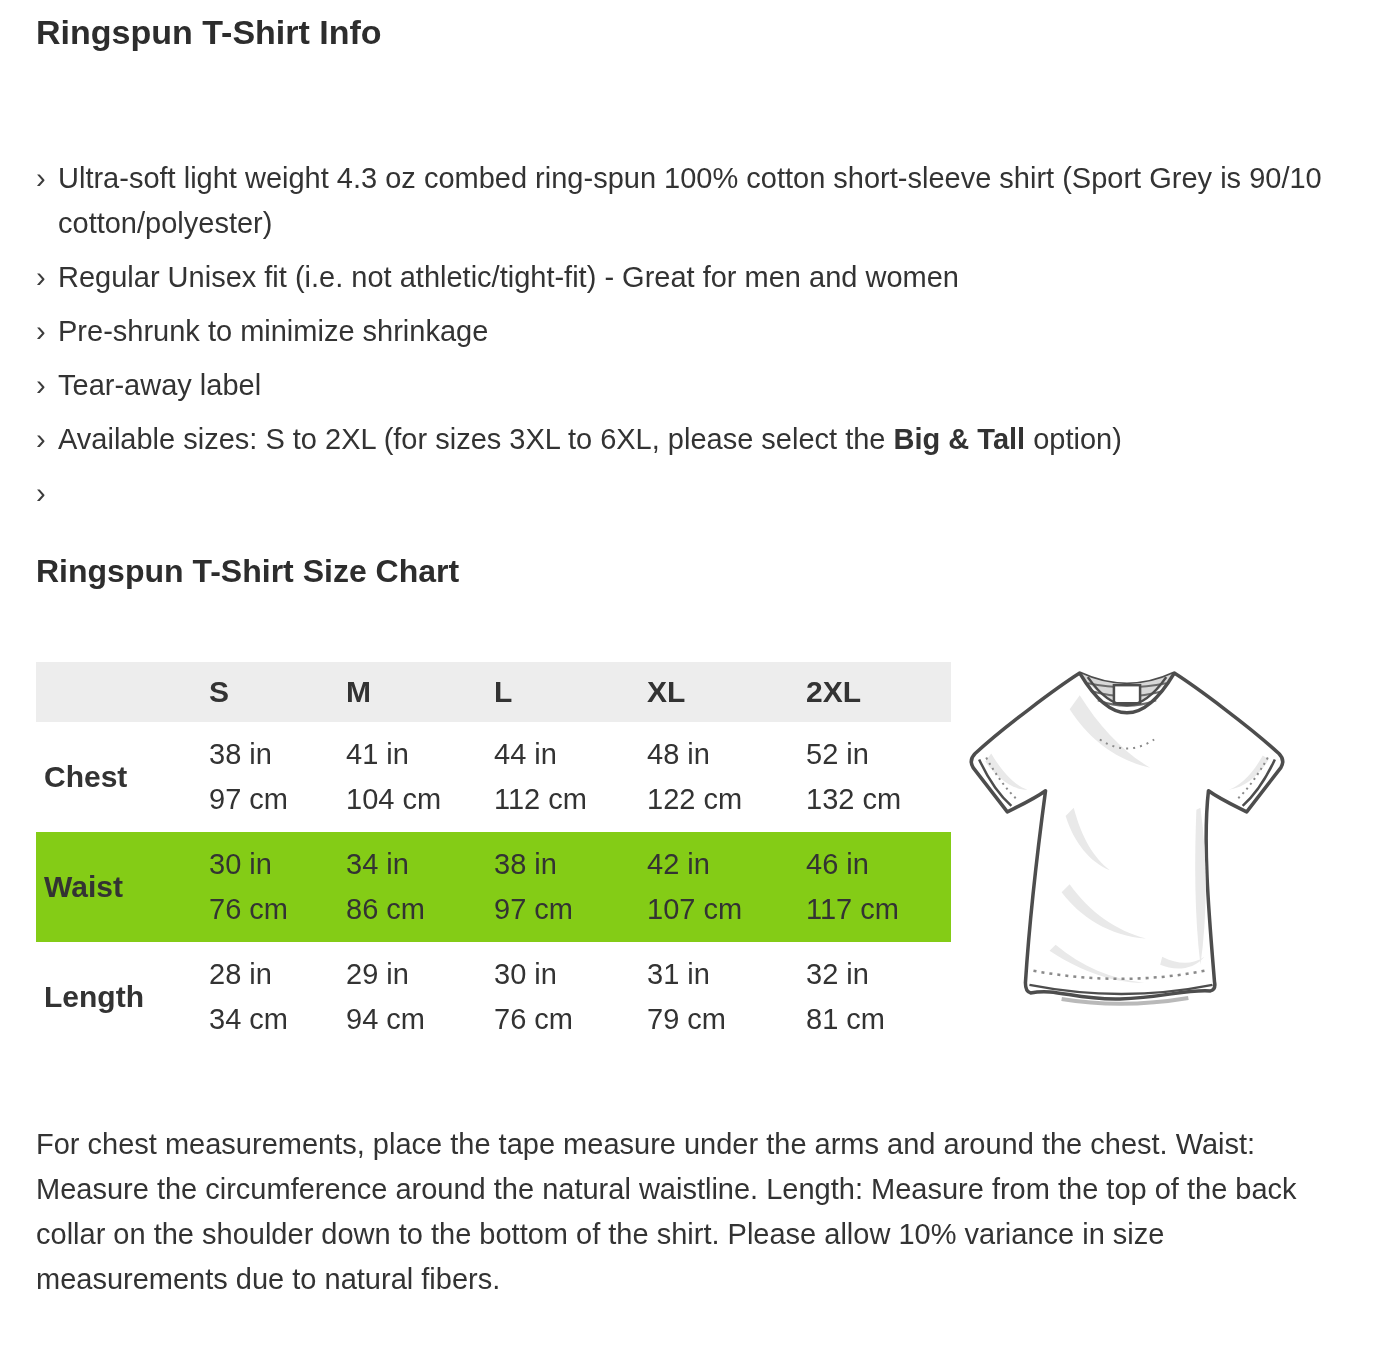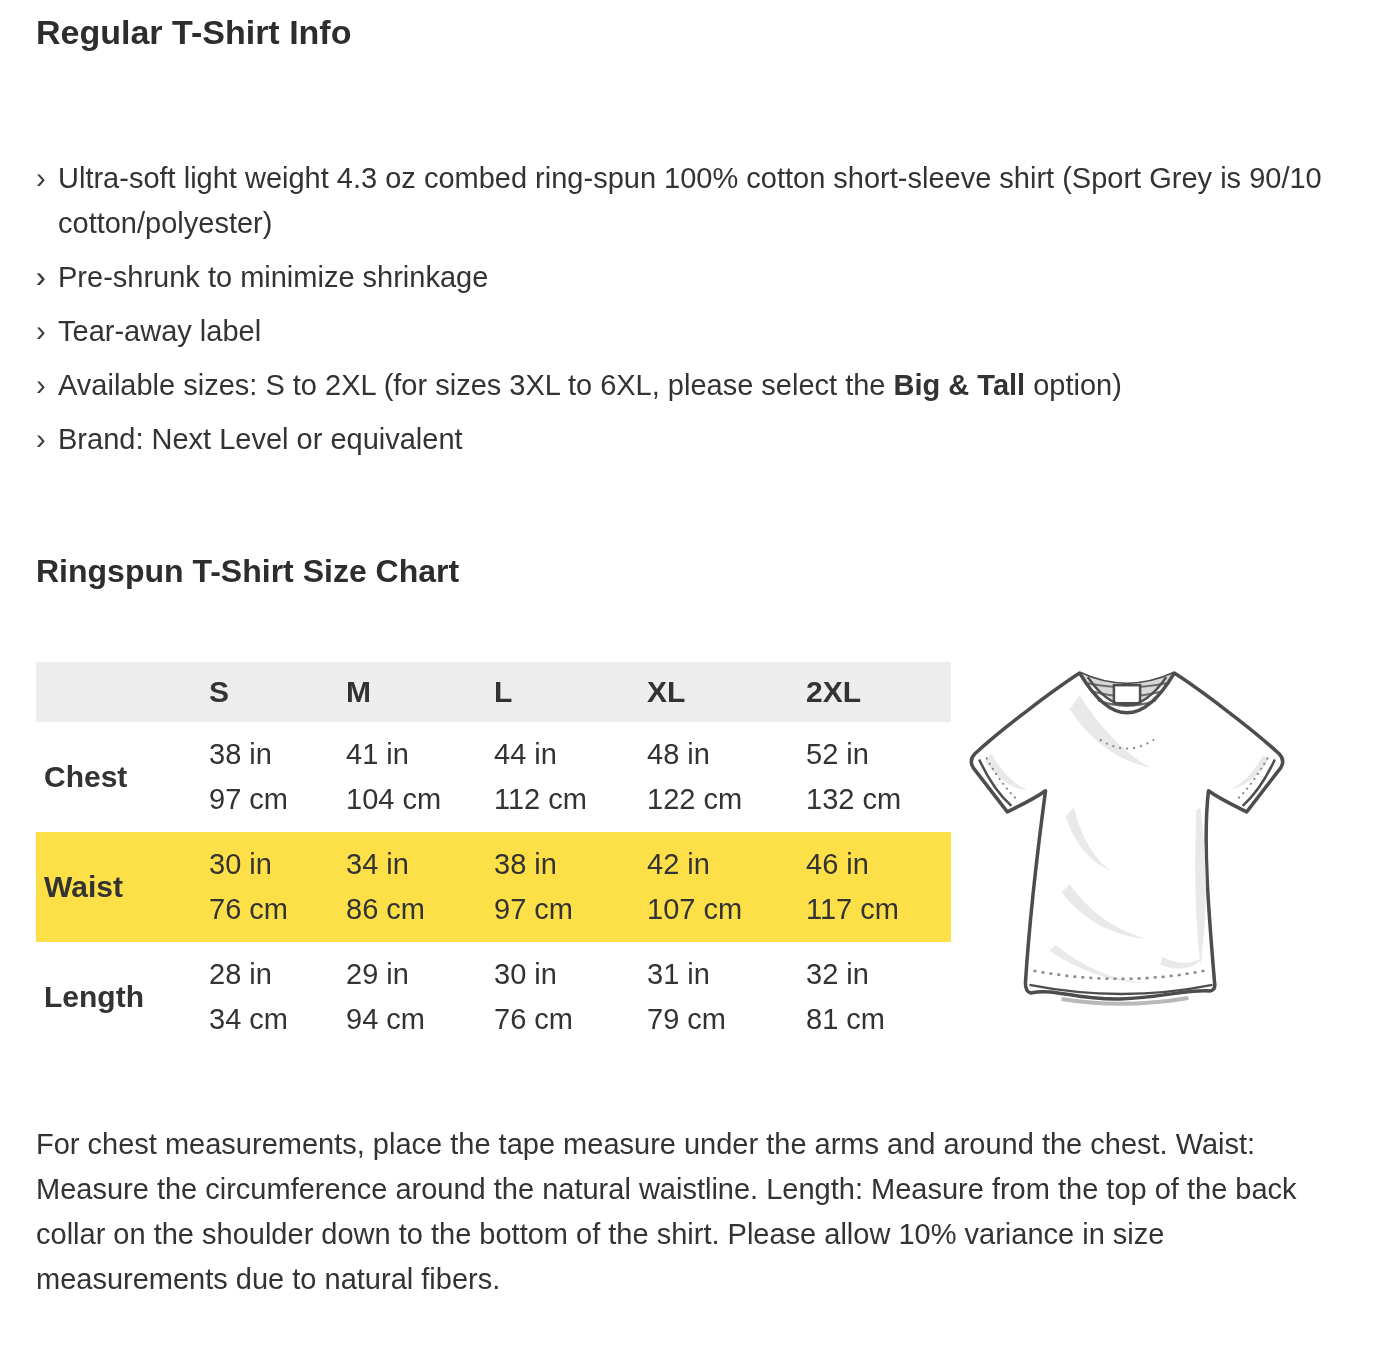--- a/index.html
+++ b/index.html
@@ -71,21 +71,21 @@
   table.size-chart col.c-2xl{ width: 145px; }
   table.size-chart thead tr { background: #ededed; height: 60px; }
   table.size-chart thead th {
     text-align: left;
     font-weight: bold;
     font-size: 30px;
     padding: 0;
     vertical-align: middle;
   }
   table.size-chart tbody tr { height: 91px; background: #ffffff; }
-  table.size-chart tbody tr.striped { background: #fde047; }
+  table.size-chart tbody tr.striped { background: #84cc16; }
   table.size-chart tbody th.row-label {
     text-align: left;
     font-weight: bold;
     font-size: 30px;
     padding: 0 0 0 8px;
     vertical-align: middle;
   }
   table.size-chart tbody td {
     padding: 10px 0;
     vertical-align: middle;
@@ -102,45 +102,45 @@
     line-height: 45px;
     margin: 70px 0 0 0;
     max-width: 1316px;
   }
 </style>
 </head>
 <body>
 
 <main class="page">
 
-  <h1 class="doc-heading">Regular T-Shirt Info</h1>
+  <h1 class="doc-heading">Ringspun T-Shirt Info</h1>
 
   <ul class="feature-list">
     <li>
       <span class="bullet">›</span>
       <span>Ultra-soft light weight 4.3 oz combed ring-spun 100% cotton short-sleeve shirt (Sport Grey is 90/10 cotton/polyester)</span>
     </li>
     <li>
       <span class="bullet">›</span>
+      <span>Regular Unisex fit (i.e. not athletic/tight-fit) - Great for men and women</span>
     </li>
     <li>
       <span class="bullet">›</span>
       <span>Pre-shrunk to minimize shrinkage</span>
     </li>
     <li>
       <span class="bullet">›</span>
       <span>Tear-away label</span>
     </li>
     <li>
       <span class="bullet">›</span>
       <span>Available sizes: S to 2XL (for sizes 3XL to 6XL, please select the </span><b>Big &amp; Tall</b><span> option)</span>
     </li>
     <li>
       <span class="bullet">›</span>
-      <span>Brand: Next Level or equivalent</span>
     </li>
   </ul>
 
   <h2 class="doc-heading2">Ringspun T-Shirt Size Chart</h2>
 
   <div class="chart-row">
 
     <table class="size-chart">
       <colgroup>
         <col class="c-label">

